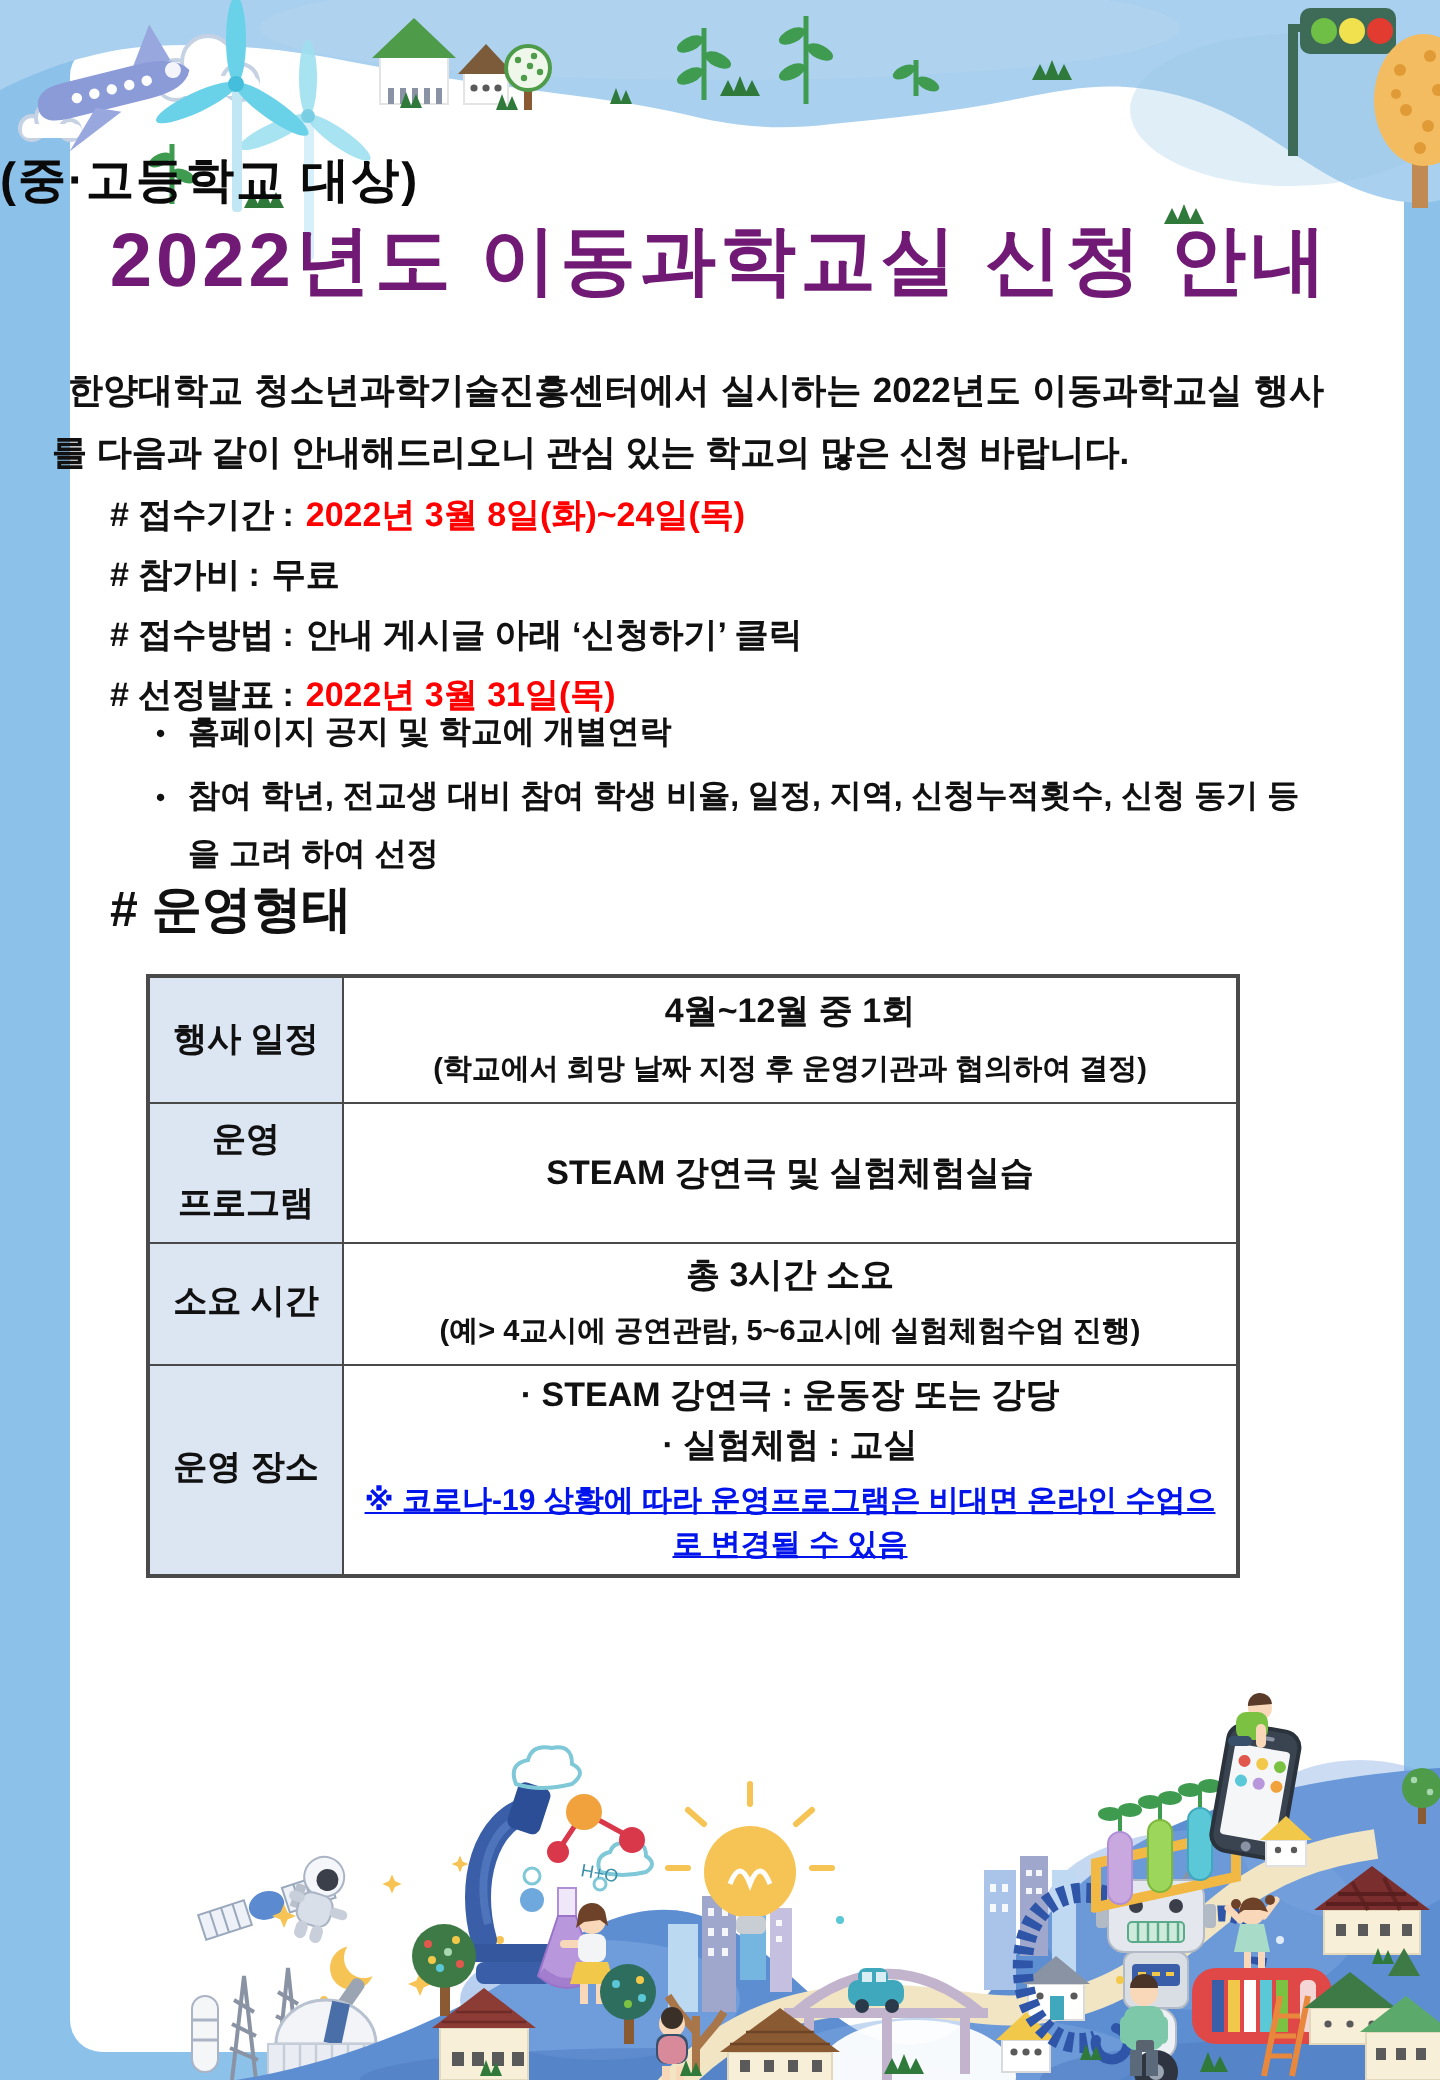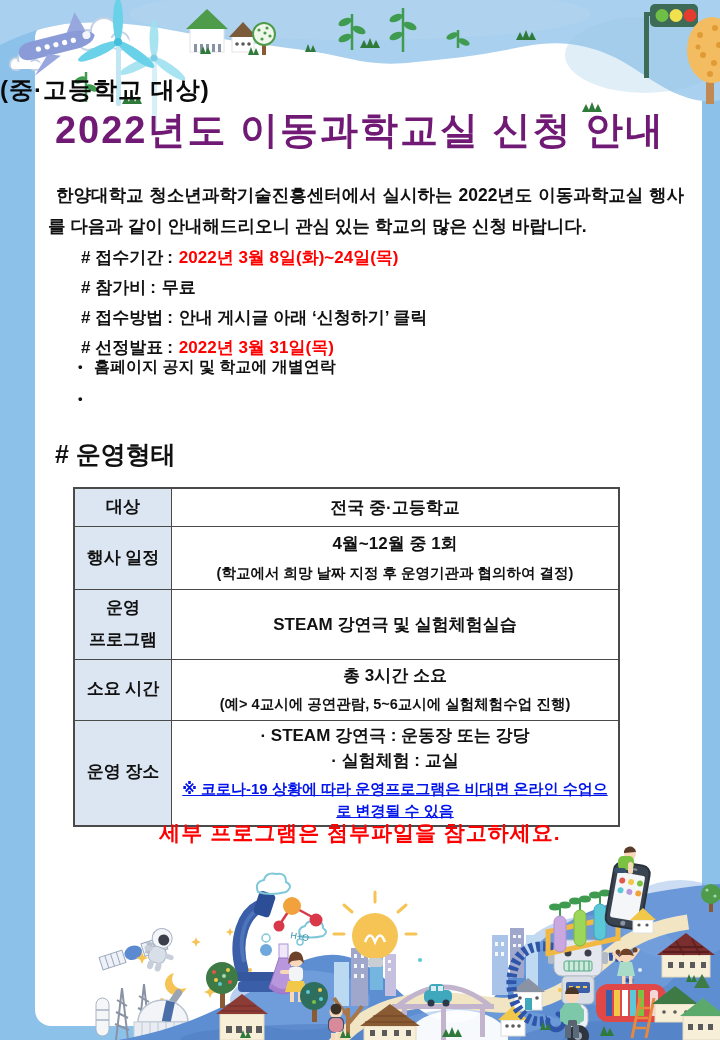--- a/index.html
+++ b/index.html
@@ -5,23 +5,23 @@
   html,body{margin:0;padding:0;}
   .page{position:relative;width:720px;height:1040px;background:#8CC1EA;overflow:hidden;
         font-family:"Liberation Sans","DejaVu Sans",sans-serif;color:#111;}
   .panel{position:absolute;left:35px;top:22px;width:667px;height:1004px;background:#fff;border-radius:16px;}
   .sky-svg{position:absolute;top:0;left:0;}
   .bottom-svg{position:absolute;bottom:0;left:0;}
   .subtitle{position:absolute;top:74px;left:0;width:720px;
             font-size:24px;font-weight:800;letter-spacing:1px;color:#0a0a0a;}
   .title{position:absolute;top:105px;left:0;width:720px;text-align:center;
          font-size:38px;font-weight:800;letter-spacing:2px;color:#701a75;}
-  .intro{position:absolute;top:180px;left:48px;width:636px;font-size:17.5px;line-height:31px;
+  .intro{position:absolute;top:180px;left:26px;width:636px;font-size:17.5px;line-height:31px;
          font-weight:600;text-align:justify;text-indent:8px;margin:0;}
-  .info-list{position:absolute;top:243px;left:55px;font-size:17px;font-weight:800;margin-left:26px;}
+  .info-list{position:absolute;top:243px;left:55px;font-size:17px;font-weight:800;}
   .info-item{height:30px;line-height:30px;white-space:nowrap;}
   .info-item .sep{margin:0 6px 0 4px;}
   .val-red{color:#FF0000;}
   .bullet-list{position:absolute;top:352px;left:76px;width:580px;font-size:16px;font-weight:600;}
   .bullet-item{position:relative;padding-left:18px;line-height:29px;margin-bottom:3px;}
   .bullet-item .dot{position:absolute;left:2px;top:0;font-size:13px;}
   .section-heading{position:absolute;top:438px;left:55px;font-size:25px;font-weight:800;}
   table.info-table{position:absolute;top:487px;left:73px;width:547px;border-collapse:collapse;
                    border:2px solid #4A4A4A;}
   .info-table td{border:1.5px solid #4A4A4A;vertical-align:middle;padding:2px 4px;}
@@ -176,33 +176,27 @@
 
   <div class="info-list">
     <div class="info-item"><span># 접수기간</span><span class="sep">:</span><span class="val-red">2022년 3월 8일(화)~24일(목)</span></div>
     <div class="info-item"><span># 참가비</span><span class="sep">:</span><span>무료</span></div>
     <div class="info-item"><span># 접수방법</span><span class="sep">:</span><span>안내 게시글 아래 ‘신청하기’ 클릭</span></div>
     <div class="info-item"><span># 선정발표</span><span class="sep">:</span><span class="val-red">2022년 3월 31일(목)</span></div>
   </div>
 
   <div class="bullet-list">
     <div class="bullet-item"><span class="dot">•</span><span>홈페이지 공지 및 학교에 개별연락</span></div>
-    <div class="bullet-item"><span class="dot">•</span></div>
+    <div class="bullet-item"><span class="dot">•</span><span>참여 학년, 전교생 대비 참여 학생 비율, 일정, 지역, 신청누적횟수, 신청 동기 등을 고려 하여 선정</span></div>
   </div>
 
   <div class="section-heading"># 운영형태</div>
 
   <table class="info-table">
     <tbody>
-        <tr class="r0">
-      <td class="th">대상</td>
-      <td class="td">
-            <div class="cell-line">전국 중·고등학교</div>
-          </td>
-    </tr>
     <tr class="r1">
       <td class="th">행사 일정</td>
       <td class="td">
         <div class="cell-line">4월~12월 중 1회</div>
         <div class="cell-line l-sub">(학교에서 희망 날짜 지정 후 운영기관과 협의하여 결정)</div>
       </td>
     </tr>
     <tr class="r2">
       <td class="th">운영
 프로그램</td>
@@ -221,21 +215,20 @@
       <td class="th">운영 장소</td>
       <td class="td">
         <div class="cell-line">· STEAM 강연극 : 운동장 또는 강당</div>
         <div class="cell-line">· 실험체험 : 교실</div>
         <div class="cell-line l-note">※ 코로나-19 상황에 따라 운영프로그램은  비대면 온라인 수업으로  변경될 수 있음</div>
       </td>
     </tr>
   </tbody>
     </table>
 
-  <div class="footer-note">세부 프로그램은 첨부파일을 참고하세요.</div>
 
   <svg class="bottom-svg" width="720" height="200" viewBox="0 0 720 200">
     <g transform="translate(96,108) rotate(-18)">
       <rect x="0" y="10" width="24" height="13" fill="#EEF2F8" stroke="#9AA8BC"></rect>
       <path d="M6,10 V23 M12,10 V23 M18,10 V23" stroke="#9AA8BC" stroke-width="1"></path>
       <rect x="44" y="10" width="24" height="13" fill="#EEF2F8" stroke="#9AA8BC"></rect>
       <path d="M50,10 V23 M56,10 V23 M62,10 V23" stroke="#9AA8BC" stroke-width="1"></path>
       <ellipse cx="34" cy="16" rx="9" ry="7" fill="#5B8AD0"></ellipse>
     </g>
     <g transform="translate(150,84) rotate(18)">

